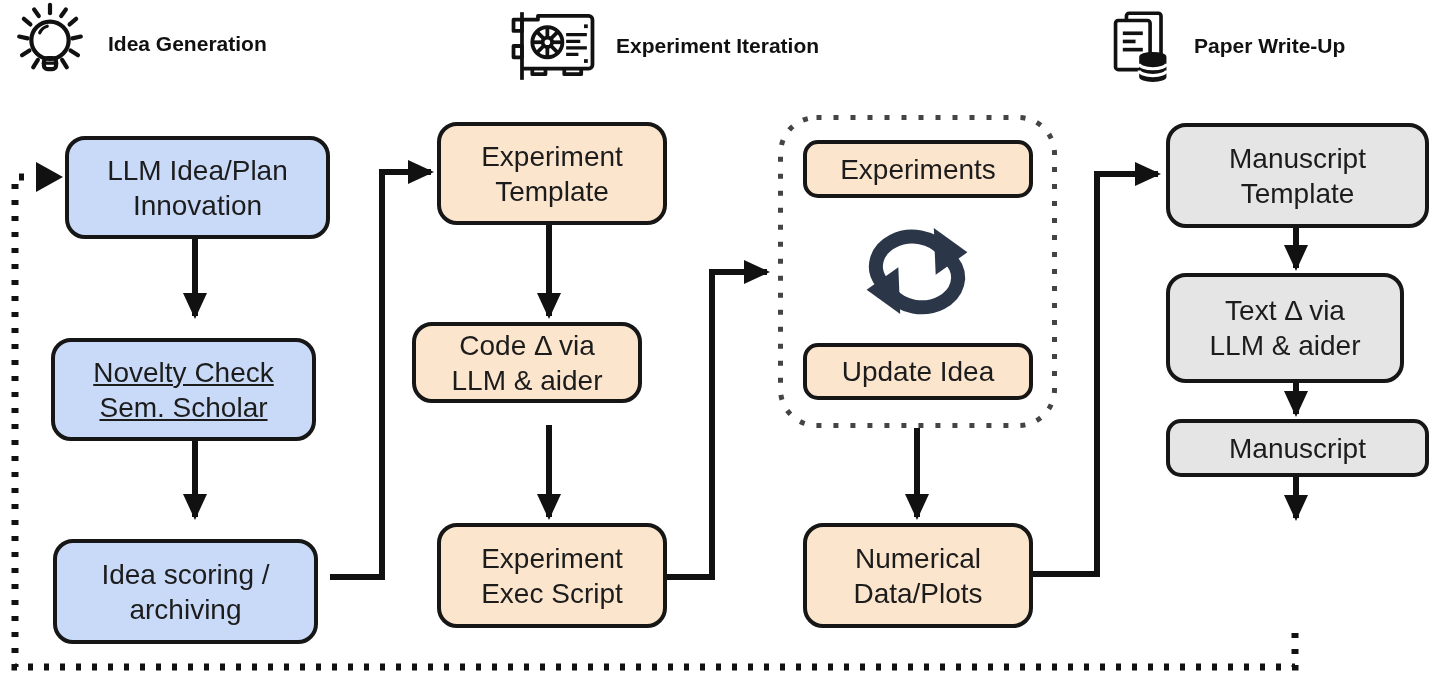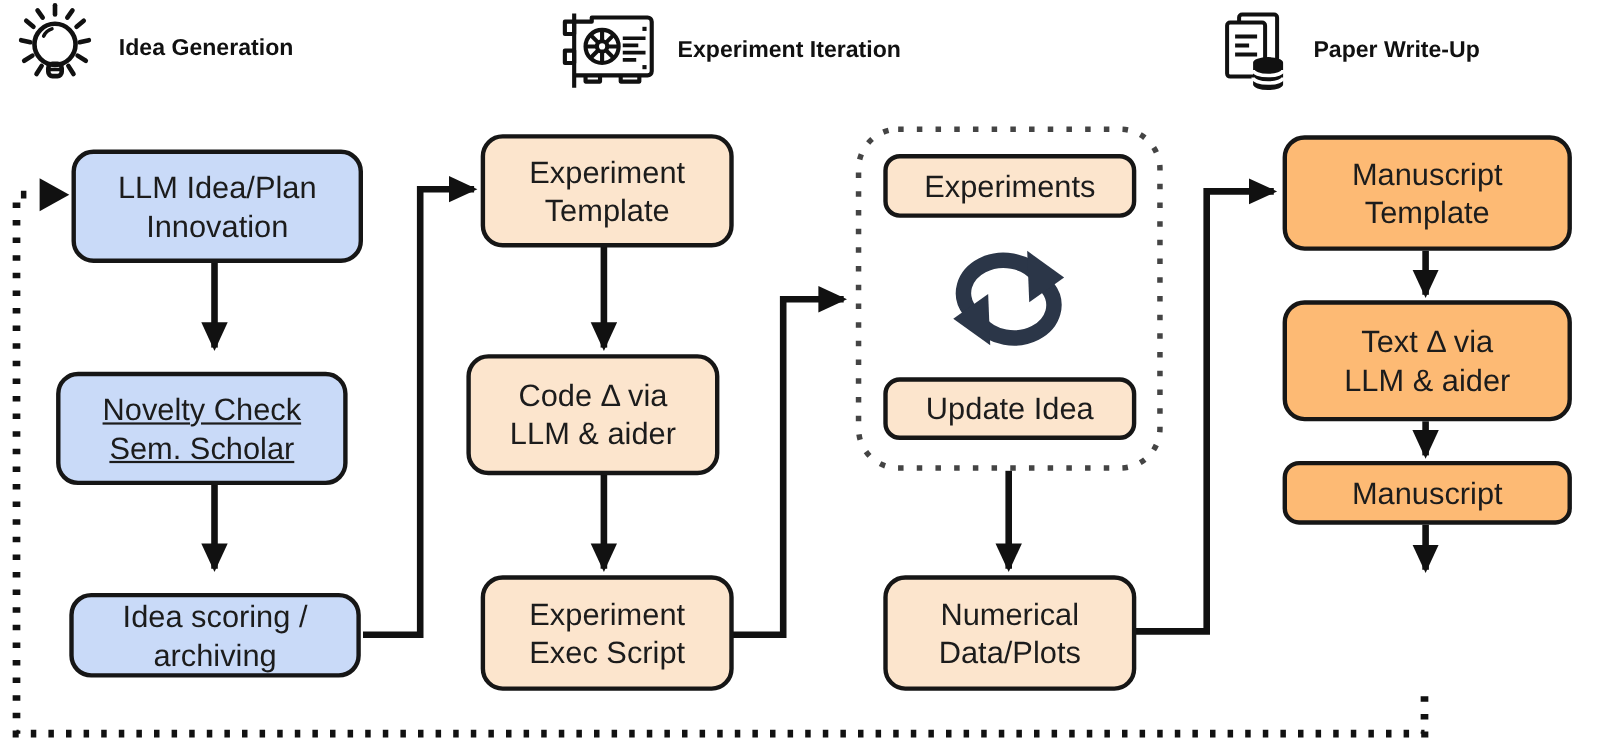--- a/index.html
+++ b/index.html
@@ -23,37 +23,37 @@
   .node{
     position:absolute;box-sizing:border-box;
     border:4px solid #161616;border-radius:20px;
     display:flex;align-items:center;justify-content:center;
     text-align:center;font-size:28px;line-height:35px;color:#1c1c1c;
     white-space:pre-line;
   }
   .small{border-radius:15px;}
   .c-blue{background:#c9daf8;margin-top:16px;}
   .c-orange{background:#fce5cd;}
-  .c-gray{background:#fdba74;}
+  .c-gray{background:#e5e5e5;}
   .c-green{background:#d9ead3;}
 
   #n-idea1{left:65px;top:120px;width:265px;height:103px;}
   #n-idea2{left:51px;top:322px;width:265px;height:103px;text-decoration:underline;}
-  #n-idea3{left:63px;top:523px;width:265px;height:77px;}
+  #n-idea3{left:53px;top:523px;width:265px;height:105px;}
 
   #n-exp1{left:437px;top:122px;width:230px;height:103px;}
-  #n-exp2{left:424px;top:322px;width:230px;height:110px;}
+  #n-exp2{left:412px;top:322px;width:230px;height:81px;}
   #n-exp3{left:437px;top:523px;width:230px;height:105px;}
 
   #n-loop1{left:803px;top:140px;width:230px;height:58px;}
   #n-loop2{left:803px;top:343px;width:230px;height:57px;}
   #n-num{left:803px;top:523px;width:230px;height:105px;}
 
   #n-ms1{left:1166px;top:123px;width:263px;height:105px;}
-  #n-ms2{left:1166px;top:273px;width:263px;height:110px;}
+  #n-ms2{left:1166px;top:273px;width:238px;height:110px;}
   #n-ms3{left:1166px;top:419px;width:263px;height:58px;}
   #n-rev{left:1166px;top:523px;width:263px;height:106px;}
 
   #loop-icon{position:absolute;left:861px;top:222px;width:112px;height:98px;}
 
   #overlay{position:absolute;left:0;top:0;}
 </style>
 </head>
 <body>
 

